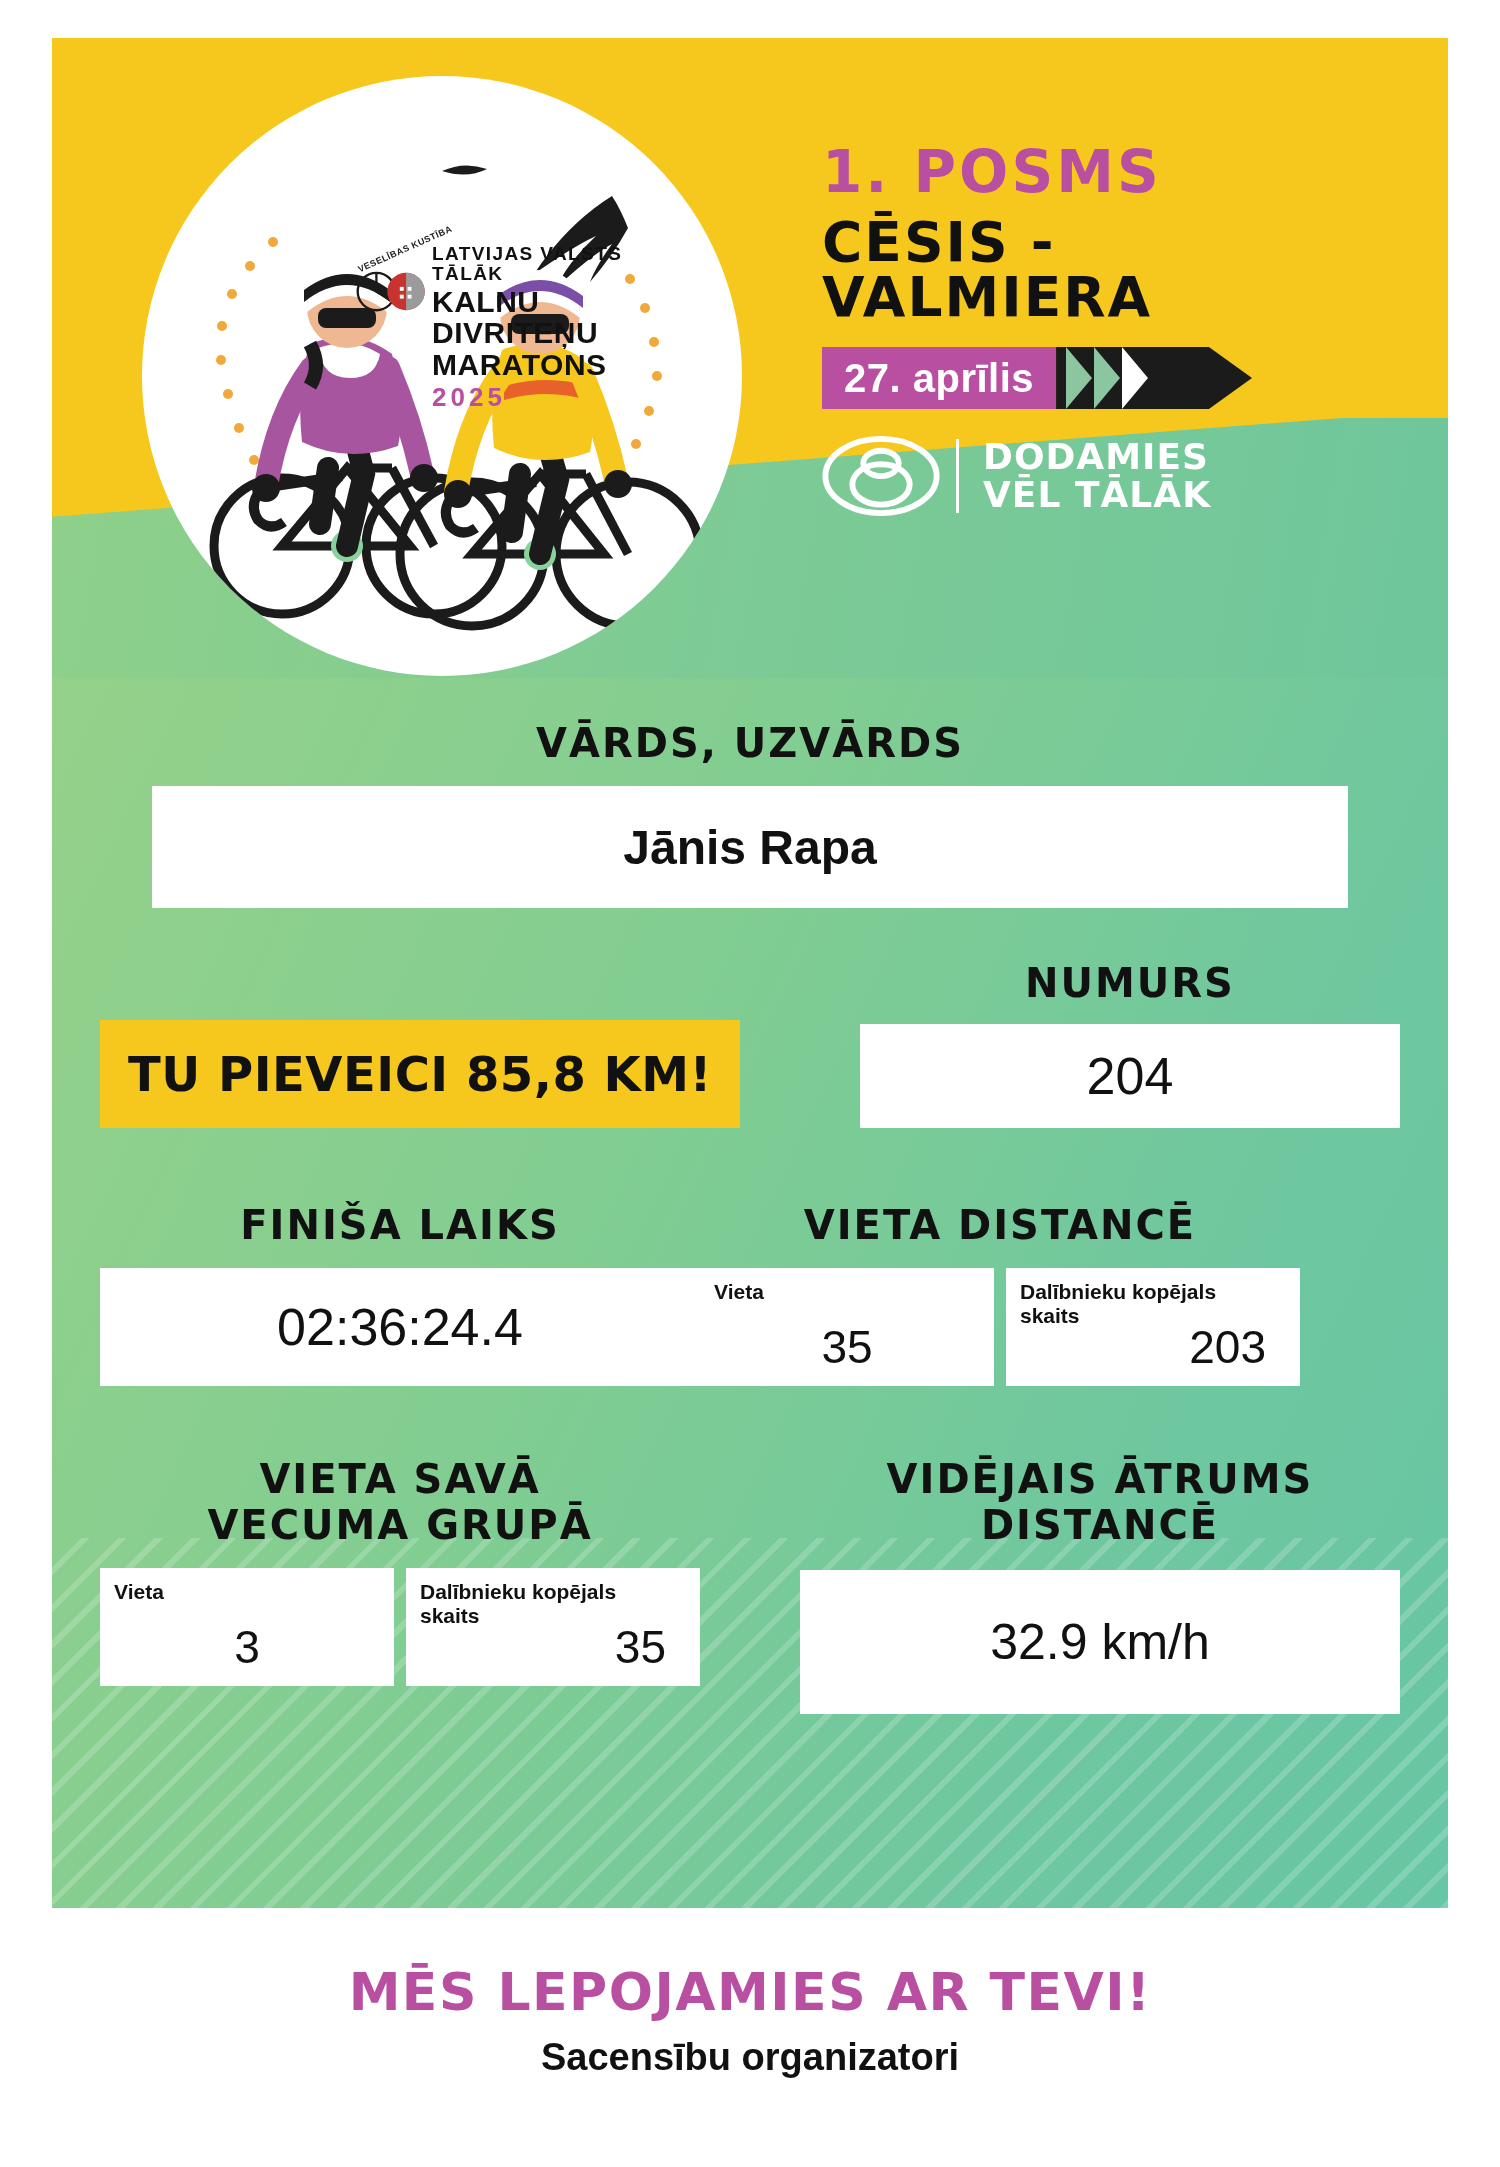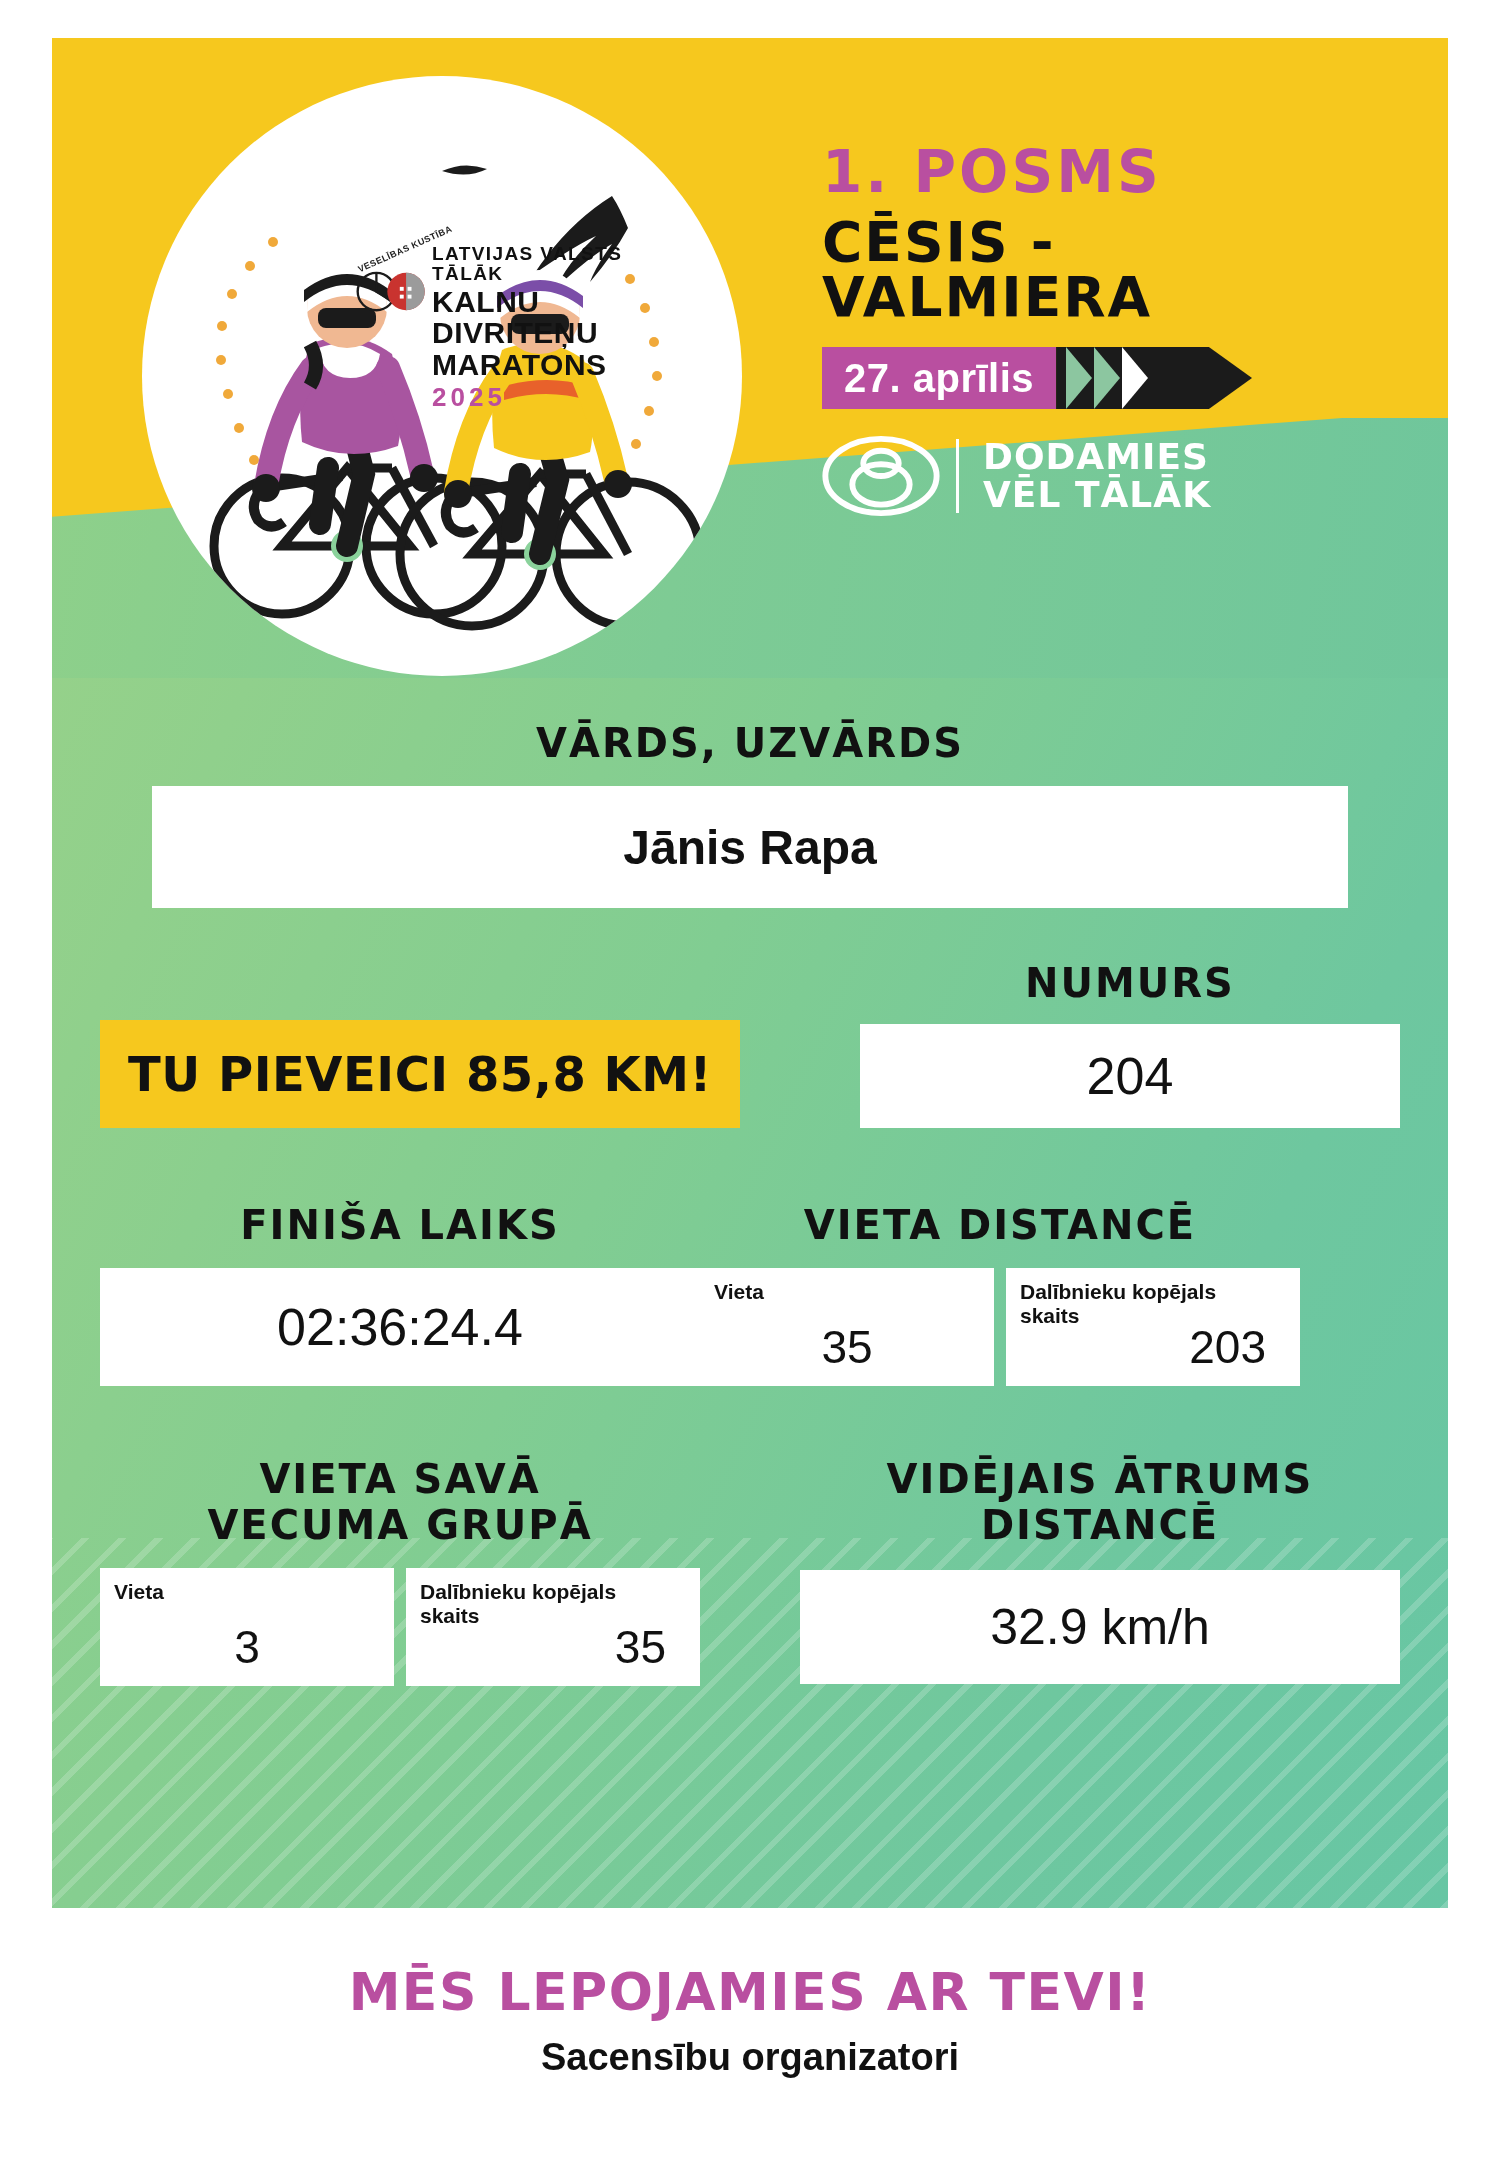--- a/index.html
+++ b/index.html
@@ -327,21 +327,21 @@
     right: 34px;
   }
 
   .row-4 {
     margin-top: 70px;
     display: flex;
     justify-content: space-between;
   }
   .speed-box {
     margin-top: 22px;
-    height: 114px;
+    height: 144px;
     font-size: 50px;
   }
 
   
   .footer {
     position: relative;
     width: 100%;
     height: 220px;
     background: #ffffff;
     text-align: center;

